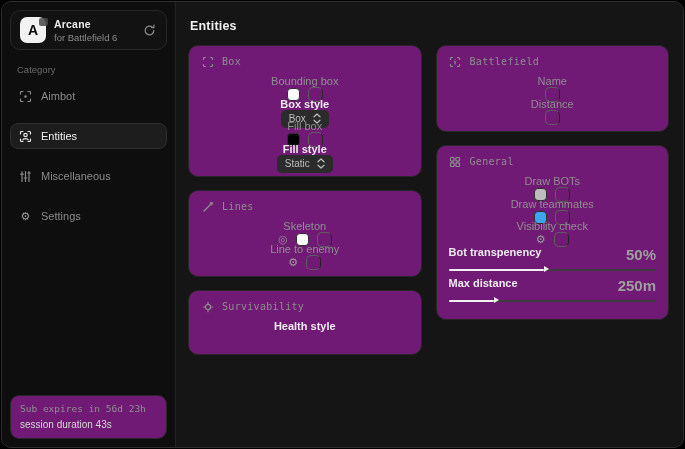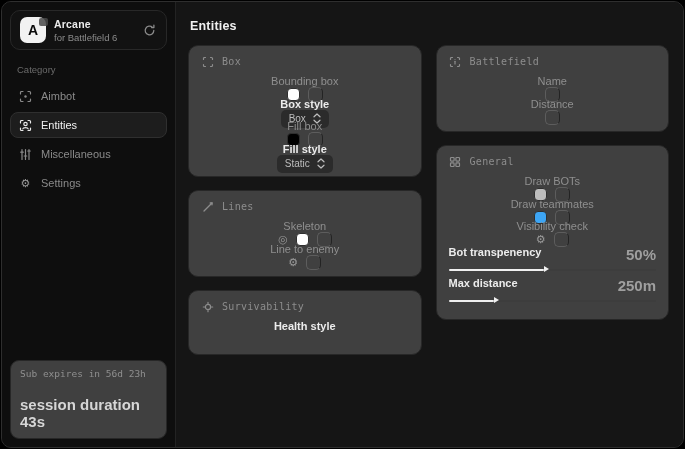--- a/index.html
+++ b/index.html
@@ -25,41 +25,41 @@
   }
   .avatar::after {
     content:""; position:absolute; top:1px; right:-2px; width:9px; height:8px;
     background:#4a4a4a; border-radius:2px; opacity:.85;
   }
   .profile-text { flex:1; min-width:0; }
   .profile-title { font-size:10.5px; font-weight:bold; color:#ececec; letter-spacing:.2px; }
   .profile-sub { font-size:9.5px; color:#8b8b8b; margin-top:2px; }
   .refresh-btn { flex:none; width:16px; height:16px; display:flex; align-items:center; justify-content:center; cursor:pointer; }
   .category { font-size:9.5px; color:#6b6b6b; margin:14px 0 8px 7px; }
-  .nav { display:flex; flex-direction:column; gap:3px; }
+  .nav { display:flex; flex-direction:column; gap:14px; }
   .nav-item {
     display:flex; align-items:center; gap:9px; height:26px; padding:0 8px;
     border:1px solid transparent; border-radius:8px; color:#8a8a8a; font-size:11px; cursor:pointer;
   }
   .nav-item .nav-ico { width:13px; height:13px; flex:none; display:flex; align-items:center; justify-content:center; }
   .nav-item.selected { background:#1d1d1d; border-color:#2f2f2f; color:#f2f2f2; }
   .sidebar-spacer { flex:1; }
   .sub-card {
-    border:1px solid #272727; border-radius:9px; background:#404040;
+    border:1px solid #272727; border-radius:9px; background:#701a75;
     padding:7px 9px 8px 9px;
   }
   .sub-line1 { font-family:"DejaVu Sans Mono", monospace; font-size:9.5px; color:#8f8f8f; white-space:nowrap; }
-  .sub-line2 { font-size:15px; font-weight:bold; color:#d6d6d6; margin-top:17px; }
+  .sub-line2 { font-size:10px; font-weight:normal; color:#d6d6d6; margin-top:5px; }
   
   .main { flex:1; background:#151515; padding:13px 14px 0 12px; overflow:hidden; }
   .main-title { font-size:12.5px; font-weight:bold; color:#f0f0f0; margin:4px 0 12px 2px; letter-spacing:.2px; }
   .columns { display:flex; gap:14px; align-items:flex-start; }
   .col { width:236px; display:flex; flex-direction:column; }
   .card {
-    background:#404040; border:1px solid #272727; border-radius:10px;
+    background:#701a75; border:1px solid #272727; border-radius:10px;
     padding:9px 12px 11px 12px; margin-bottom:13px;
   }
   .card-header {
     display:flex; align-items:center; gap:8px; margin-bottom:7px;
     font-family:"DejaVu Sans Mono", monospace; font-size:10px; color:#8d8d8d; letter-spacing:.3px;
   }
   .card-ico { width:13px; height:13px; flex:none; display:flex; align-items:center; justify-content:center; }
   .row { display:flex; align-items:center; justify-content:flex-start; height:22.5px;flex-direction:column; }
   .row-label { font-size:11px; color:#8f8f8f; }
   .row-label.bright { color:#ececec; font-weight:bold; }

